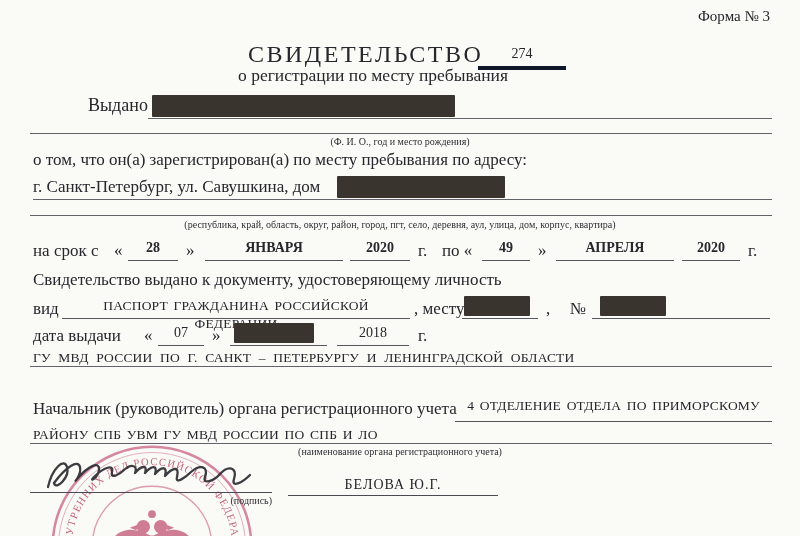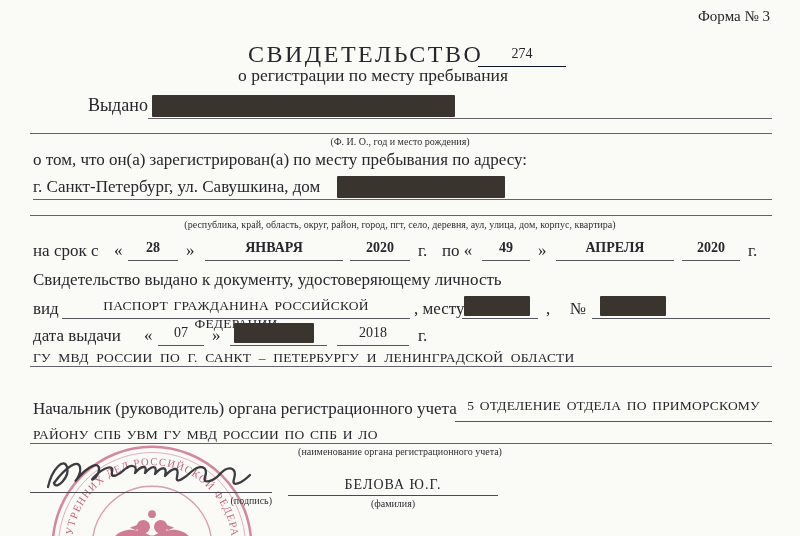--- a/index.html
+++ b/index.html
@@ -7,21 +7,21 @@
     position:relative;width:800px;height:536px;margin:0 auto;
     background:#fafaf7;overflow:hidden;
     font-family:"Liberation Serif","DejaVu Serif",serif;
     color:#26262c;
   }
   .abs{position:absolute;white-space:nowrap;}
   .t{font-size:17px;}
   .form-label{font-size:15px;}
   .heading{font-size:24px;letter-spacing:2.5px;}
   .subtitle{font-size:17.5px;}
-  .num-slot{font-size:14px;text-align:center;border-bottom:1px solid #0f172a;}
+  .num-slot{font-size:14px;text-align:center;border-bottom:4px solid #0f172a;}
   .slot{border-bottom:1px solid #55555d;text-align:center;position:absolute;}
   .slot .v{font-size:14px;font-weight:bold;}
   .slot .vr{font-size:14px;font-weight:normal;}
   .filled{font-size:13.5px;font-weight:bold;letter-spacing:.2px;}
   .filled-md{font-size:13.5px;letter-spacing:.2px;word-spacing:4px;}
   .filled-sm{font-size:13.5px;letter-spacing:.2px;word-spacing:2px;}
   .caption{font-size:10px;color:#2e2e34;}
   .center800{left:0;width:800px;text-align:center;}
   .hr{position:absolute;height:1px;background:#62626a;}
   .hr-dark{background:#4a4a52;}
@@ -87,21 +87,21 @@
   <div class="abs t" style="left:212px;top:326px;">»</div>
   <div class="slot" style="left:230px;top:323px;width:97px;height:22px;"></div>
   <div class="redact" style="left:234px;top:323px;width:80px;height:20px;"></div>
   <div class="slot" style="left:337px;top:323px;width:72px;height:22px;"><span class="vr">2018</span></div>
   <div class="abs t" style="left:418px;top:326px;">г.</div>
 
   <div class="abs filled-md" style="left:33px;top:350px;">ГУ МВД РОССИИ ПО Г. САНКТ – ПЕТЕРБУРГУ И ЛЕНИНГРАДСКОЙ ОБЛАСТИ</div>
   <div class="hr" style="left:30px;top:366px;width:742px;"></div>
 
   <div class="abs t" style="left:33px;top:399px;">Начальник (руководитель) органа регистрационного учета</div>
-  <div class="slot" style="left:455px;top:396px;width:317px;height:25px;"><span class="filled-sm">5 ОТДЕЛЕНИЕ ОТДЕЛА  ПО ПРИМОРСКОМУ</span></div>
+  <div class="slot" style="left:455px;top:396px;width:317px;height:25px;"><span class="filled-sm">4 ОТДЕЛЕНИЕ ОТДЕЛА  ПО ПРИМОРСКОМУ</span></div>
   <div class="abs filled-sm" style="left:33px;top:427px;">РАЙОНУ СПБ УВМ  ГУ  МВД РОССИИ  ПО СПБ  И  ЛО</div>
   <div class="hr" style="left:30px;top:443px;width:742px;"></div>
   <div class="abs caption center800 cap-layer" style="top:446px;">(наименование органа регистрационного учета)</div>
 
   <div class="stamp-wrap">
     <svg width="212" height="212" viewBox="0 0 220 220" opacity="0.88">
       <defs>
         <path id="arcTop" d="M 110 192 A 83 83 0 1 1 110.05 192"></path>
         <path id="arcBottom" d="M 42 132 A 74 74 0 0 0 178 132"></path>
       </defs>
@@ -127,15 +127,14 @@
 
   <svg class="sig-svg" width="215" height="45" viewBox="0 0 215 45">
     <path d="M4 36 C8 18 20 6 23 16 C26 26 12 40 10 32 C22 16 34 8 36 16 C38 24 28 34 33 28 C45 14 56 10 55 19 C54 27 44 32 50 26 C60 16 70 13 68 21 C66 29 76 23 80 19 C88 12 94 15 91 22 C97 15 104 13 101 22 C107 15 114 13 111 23 C117 16 124 14 121 25 C128 17 136 14 133 26 C131 34 142 26 147 21 C156 13 165 15 161 26 C158 34 170 30 176 23 C184 14 194 16 190 28 C187 37 198 32 206 24" fill="none" stroke="#2b2b31" stroke-width="2.3" stroke-linecap="round" stroke-linejoin="round" opacity="0.92"></path>
   </svg>
 
   <div class="hr hr-dark cap-layer" style="left:30px;top:492px;width:242px;"></div>
   <div class="abs caption cap-layer" style="left:30px;top:495px;width:242px;text-align:right;">(подпись)</div>
 
   <div class="abs cap-layer" style="left:288px;top:477px;width:210px;text-align:center;font-size:14px;letter-spacing:1px;">БЕЛОВА  Ю.Г.</div>
   <div class="hr hr-dark cap-layer" style="left:288px;top:495px;width:210px;"></div>
-  <div class="abs caption cap-layer" style="left:288px;top:498px;width:210px;text-align:center;">(фамилия)</div>
 
 </div>
 
 </body></html>

